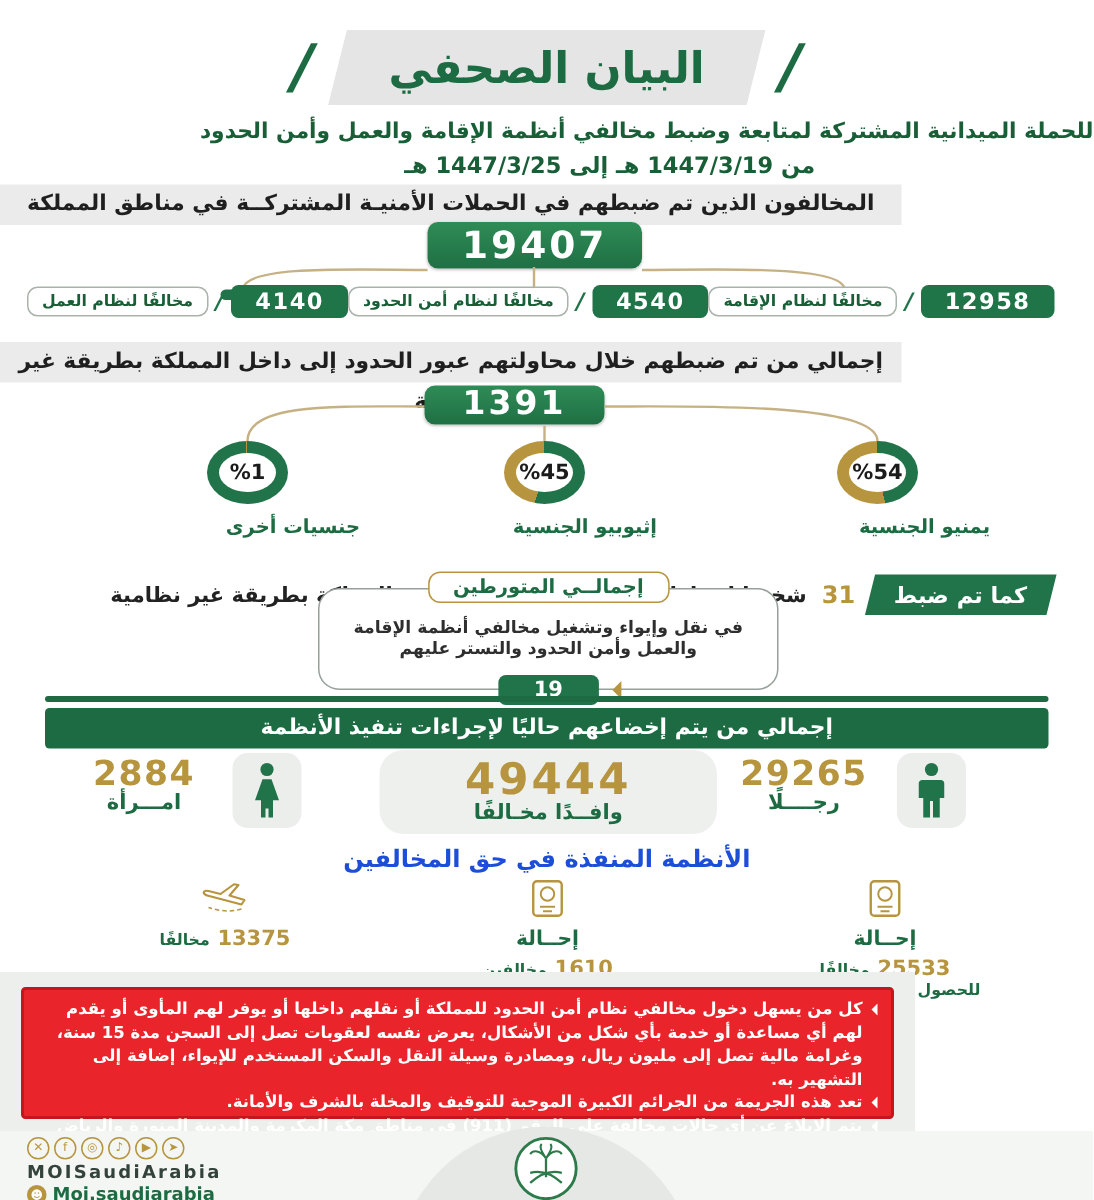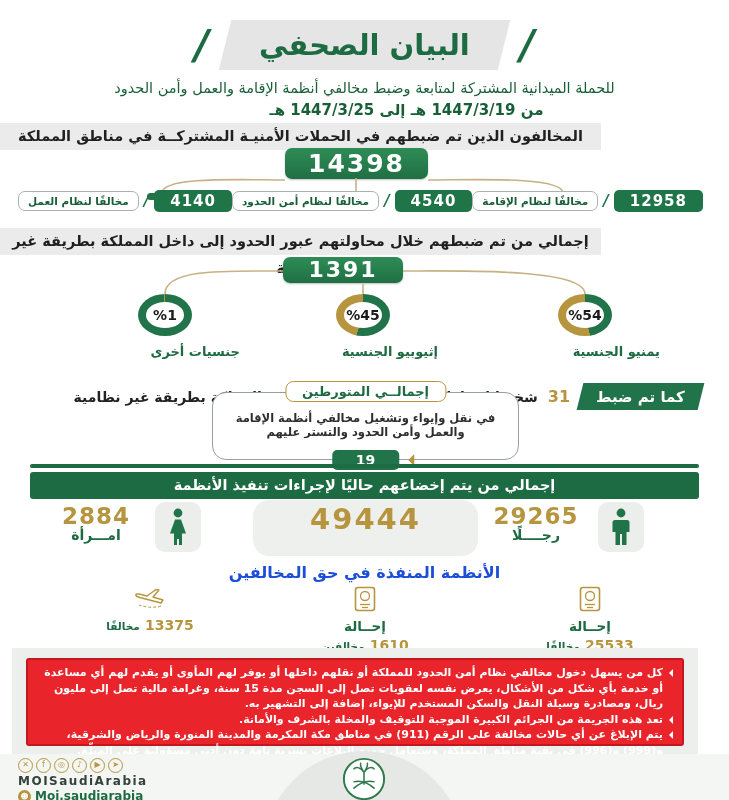--- a/index.html
+++ b/index.html
@@ -5,21 +5,21 @@
   html,body{margin:0;padding:0;background:#ffffff;}
   body{font-family:"DejaVu Sans","Liberation Sans",sans-serif;}
   #page{position:relative;width:729px;height:800px;background:#ffffff;overflow:hidden;margin:0 auto;direction:rtl;}
   .abs{position:absolute;}
 
   
   .title-row{top:16px;left:0;width:729px;display:flex;justify-content:center;align-items:center;gap:16px;height:58px;}
   .slash{color:#1d6b42;font-size:40px;font-weight:bold;font-style:italic;line-height:1;}
   .title-plate{background:#e4e5e4;transform:skewX(-14deg);padding:8px 34px;}
   .title-plate > span{display:inline-block;transform:skewX(14deg);color:#1d6b42;font-size:29px;font-weight:bold;}
-  .sub1{top:80px;left:0;width:729px;text-align:center;color:#185e37;font-weight:normal;font-size:14.5px;}
+  .sub1{top:80px;left:0;width:729px;color:#185e37;font-weight:bold;font-size:14.5px;}
   .sub2{top:101px;left:0;width:729px;text-align:center;color:#185e37;font-weight:bold;font-size:15px;padding-left:42px;}
 
   .band{left:0;width:601px;height:27px;background:#ebebeb;text-align:center;line-height:27px;font-size:14.5px;color:#1f1f1f;font-weight:600;}
   .band b{font-weight:900;}
 
   
   .big-pill{background:linear-gradient(#2f8c56,#1f6f44);border-radius:7px;color:#fff;font-weight:bold;text-align:center;letter-spacing:2px;box-shadow:0 1px 2px rgba(0,0,0,.25);}
   #pill-total{top:148px;left:285px;width:143px;height:31px;font-size:25px;line-height:31px;}
   .conn{pointer-events:none;}
   .grp-row{top:190px;left:0;width:729px;display:flex;justify-content:space-between;padding:0 26px;box-sizing:border-box;}
@@ -64,21 +64,21 @@
   
   .act-title{top:563px;left:0;width:729px;text-align:center;color:#1d4ed8;font-weight:900;font-size:16px;}
   .act-col{top:586px;width:170px;text-align:center;}
   .act-name{color:#1d6b42;font-weight:900;font-size:13.5px;margin-top:2px;}
   .act-val{margin-top:1px;}
   .act-val .v{color:#b7943e;font-weight:900;font-size:14px;direction:ltr;display:inline-block;}
   .act-val .u{color:#1d6b42;font-weight:bold;font-size:10.5px;}
   .act-desc{color:#1d6b42;font-weight:bold;font-size:10.5px;}
 
   
-  .warn-strip{top:648px;left:0;width:686px;height:106px;background:#edefec;margin-left:12px;}
+  .warn-strip{top:648px;left:0;width:610px;height:106px;background:#edefec;}
   .warn-box{position:absolute;top:10px;left:14px;right:14px;bottom:8px;background:#e9242b;border:2px solid #c3161d;border-radius:3px;padding:5px 9px;box-sizing:border-box;color:#fff;}
   .warn-li{display:flex;gap:6px;font-size:11px;font-weight:bold;line-height:1.42;}
   .warn-li .tri{flex:0 0 auto;margin-top:4px;width:0;height:0;border:4.5px solid transparent;border-right-color:#fff;border-left:none;}
 
   
   .footer{top:754px;left:0;width:729px;height:46px;background:#f4f6f3;}
   .gray-circle{position:absolute;left:264px;top:-3px;width:200px;height:200px;border-radius:50%;background:#e6e8e6;}
   .foot-left{position:absolute;left:18px;top:4px;direction:ltr;text-align:left;}
   .soc-row{display:flex;gap:3px;margin-bottom:1px;}
   .soc{width:13px;height:13px;border:1px solid #b7943e;border-radius:50%;color:#b7943e;font-size:8px;line-height:12px;text-align:center;display:inline-block;}
@@ -99,21 +99,21 @@
     <span class="slash">/</span>
     <div class="title-plate">
       <span>البيان الصحفي</span>
     </div>
     <span class="slash">/</span>
   </div>
   <div class="abs sub1">للحملة الميدانية المشتركة لمتابعة وضبط مخالفي أنظمة الإقامة والعمل وأمن الحدود</div>
   <div class="abs sub2">من 1447/3/19 هـ إلى 1447/3/25 هـ</div>
 
   <div class="abs band" style="top:123px;">المخالفون الذين تم ضبطهم في الحملات الأمنيـة المشتركــة في مناطق المملكة كافة</div>
-  <div class="abs big-pill" id="pill-total">14398</div>
+  <div class="abs big-pill" id="pill-total">19407</div>
 
   <svg class="abs conn" style="top:175px;left:0;" width="729" height="42">
     <path d="M428 5 C 470 5, 563 1, 563 18" stroke="#c6b184" stroke-width="1.6" fill="none"></path>
     <path d="M285 5 C 243 5, 162 1, 162 18" stroke="#c6b184" stroke-width="1.6" fill="none"></path>
     <path d="M356 3 L 356 18" stroke="#c6b184" stroke-width="1.6" fill="none"></path>
     <rect x="548" y="18" width="30" height="7" rx="3.5" fill="#217349"></rect>
     <rect x="341" y="18" width="30" height="7" rx="3.5" fill="#217349"></rect>
     <rect x="147" y="18" width="30" height="7" rx="3.5" fill="#217349"></rect>
   </svg>
 
@@ -184,20 +184,21 @@
       <path d="M7 12 h12 a2.5 2.5 0 0 1 2.5 2.5 V24 h-3 v13 h-4.5 V26 h-2 v11 H7.5 V24 h-3 V14.5 A2.5 2.5 0 0 1 7 12 Z" fill="#217349"></path>
     </svg>
   </div>
   <div class="abs" style="top:503px;left:480px;width:112px;">
     <div class="stat-num">29265</div>
     <div class="stat-word">رجــــلًا</div>
   </div>
 
   <div class="abs mid-card">
     <div class="stat-num">49444</div>
+    <div class="stat-word">وافــدًا مخـالفًا</div>
   </div>
 
   <div class="abs tile" style="top:502px;left:155px;width:46px;height:50px;">
     <svg width="26" height="38" viewBox="0 0 26 38">
       <circle cx="13" cy="5" r="4.4" fill="#217349"></circle>
       <path d="M10 11.5 h6 l5 14 h-4 l0 11.5 h-3 V31 h-2 v6 h-3 V25.5 h-4 Z" fill="#217349"></path>
     </svg>
   </div>
   <div class="abs" style="top:503px;left:42px;width:108px;">
     <div class="stat-num">2884</div>

